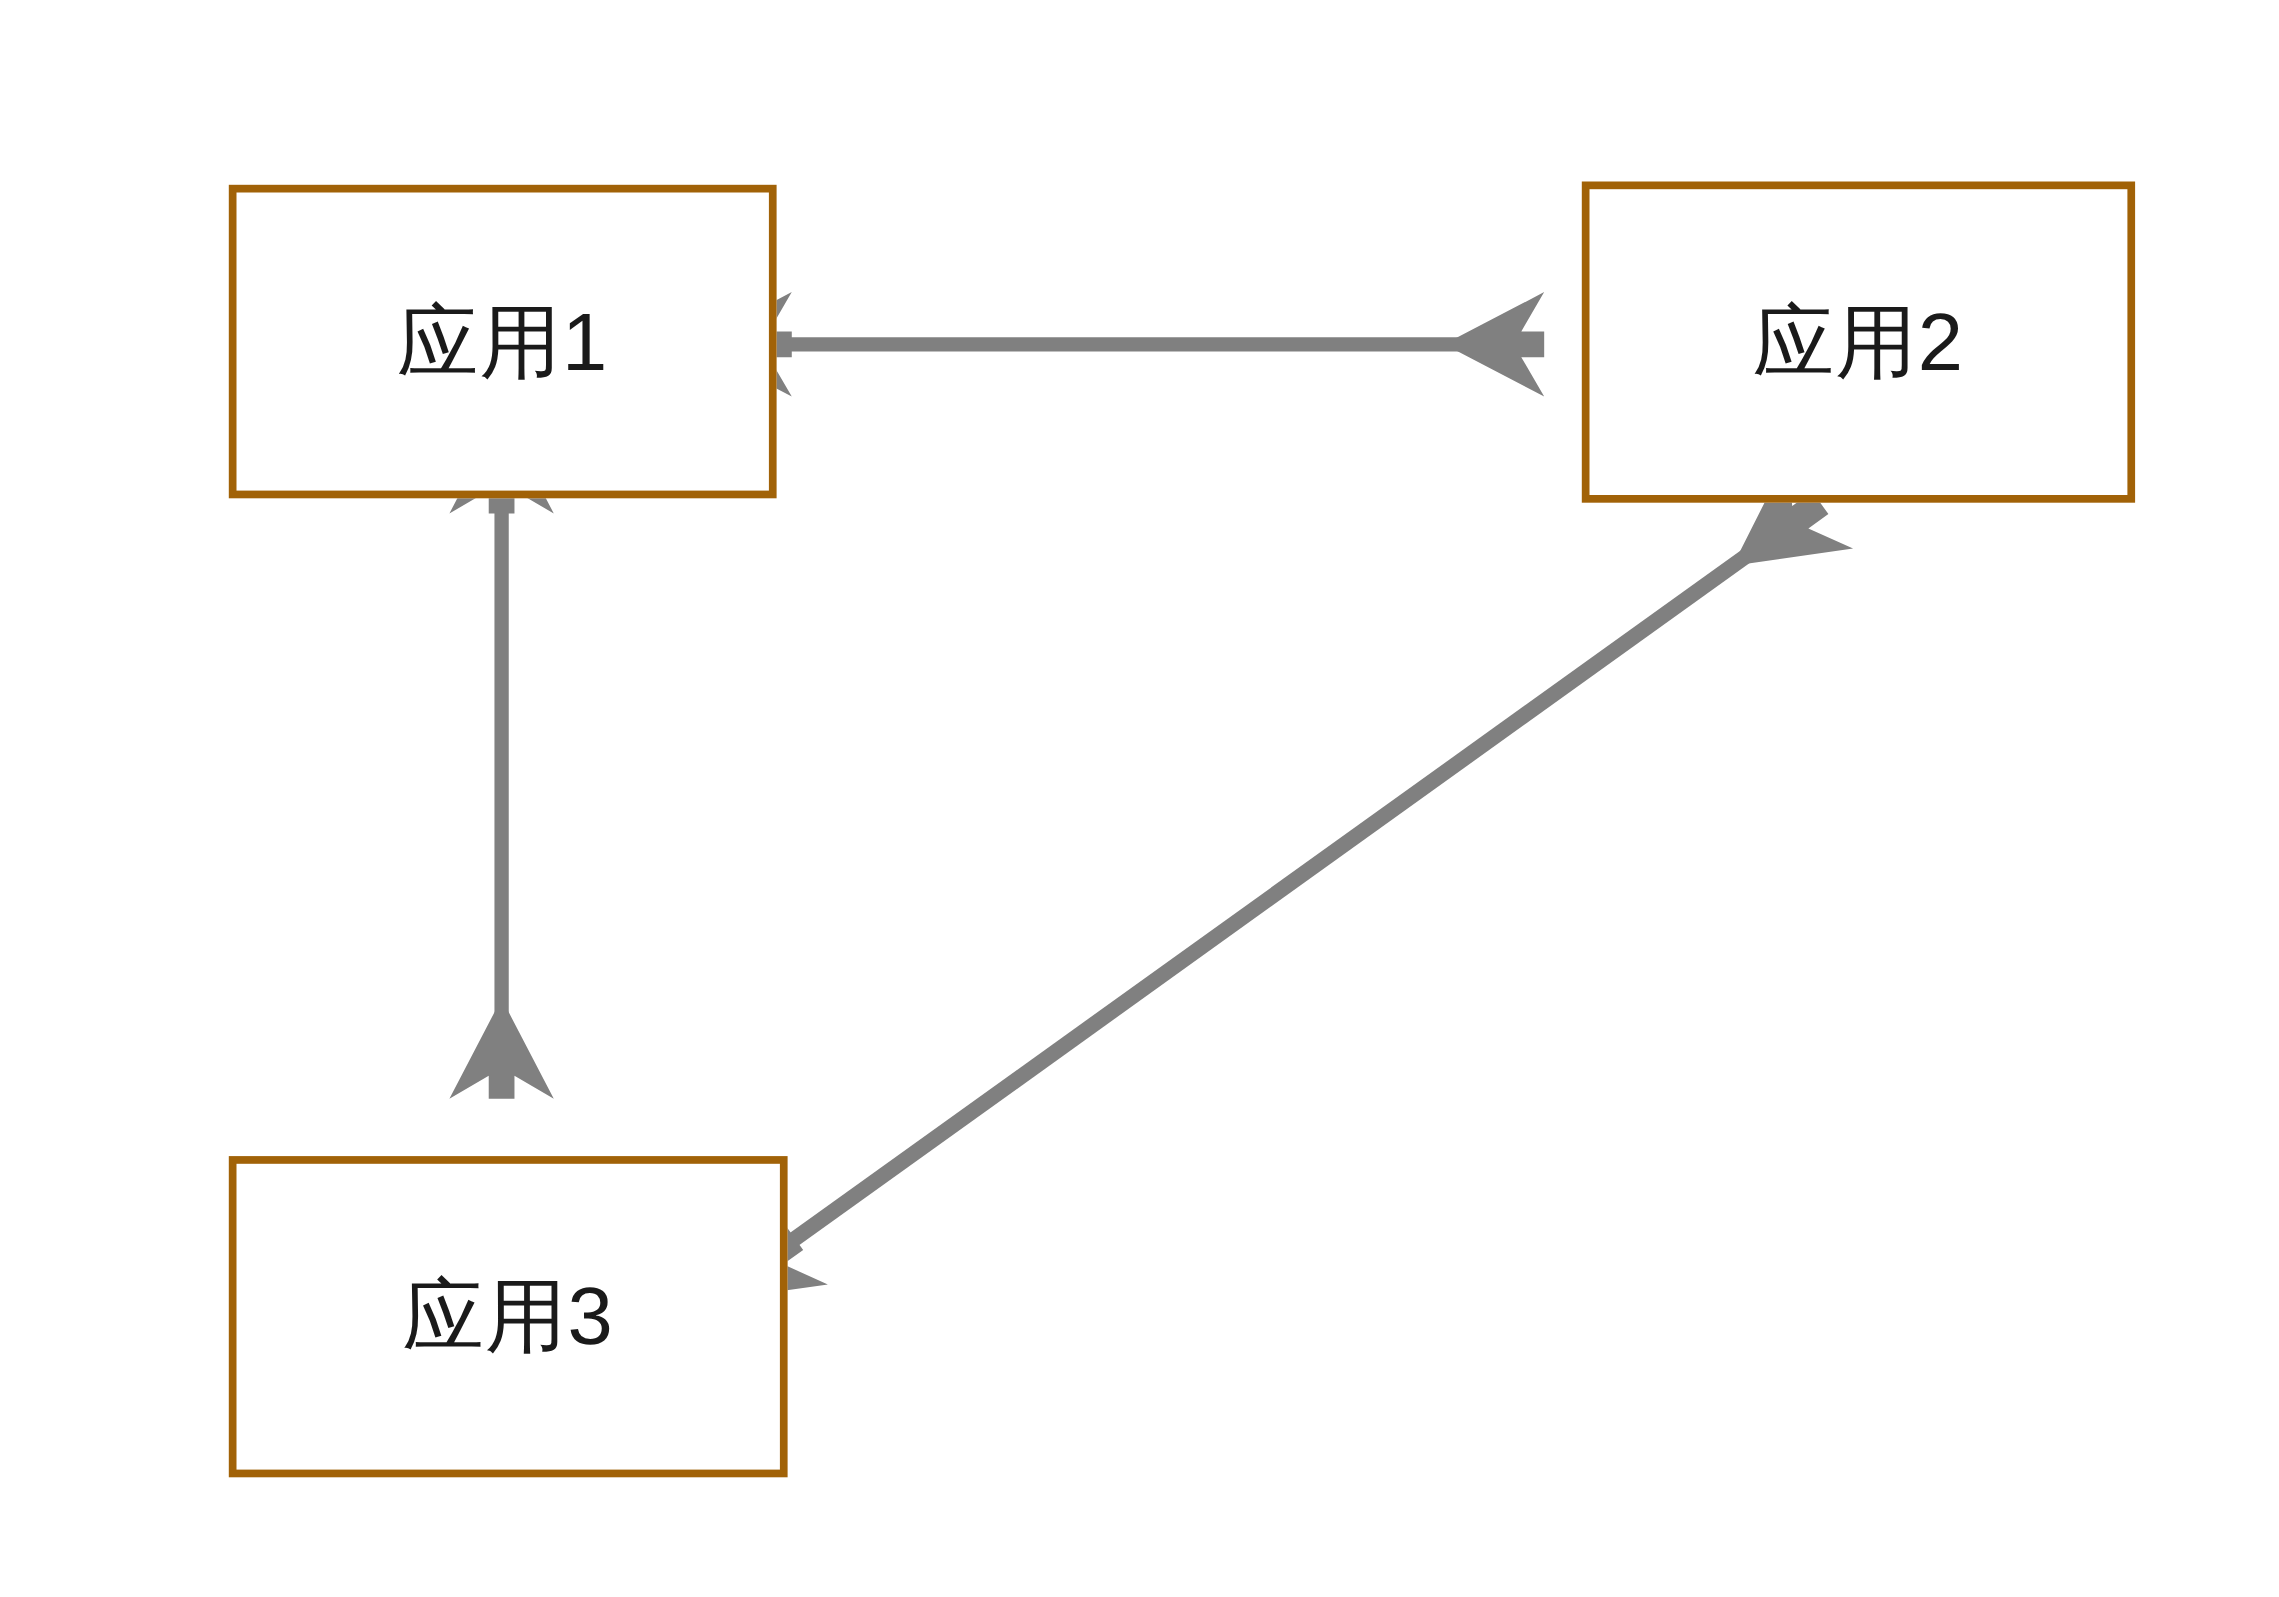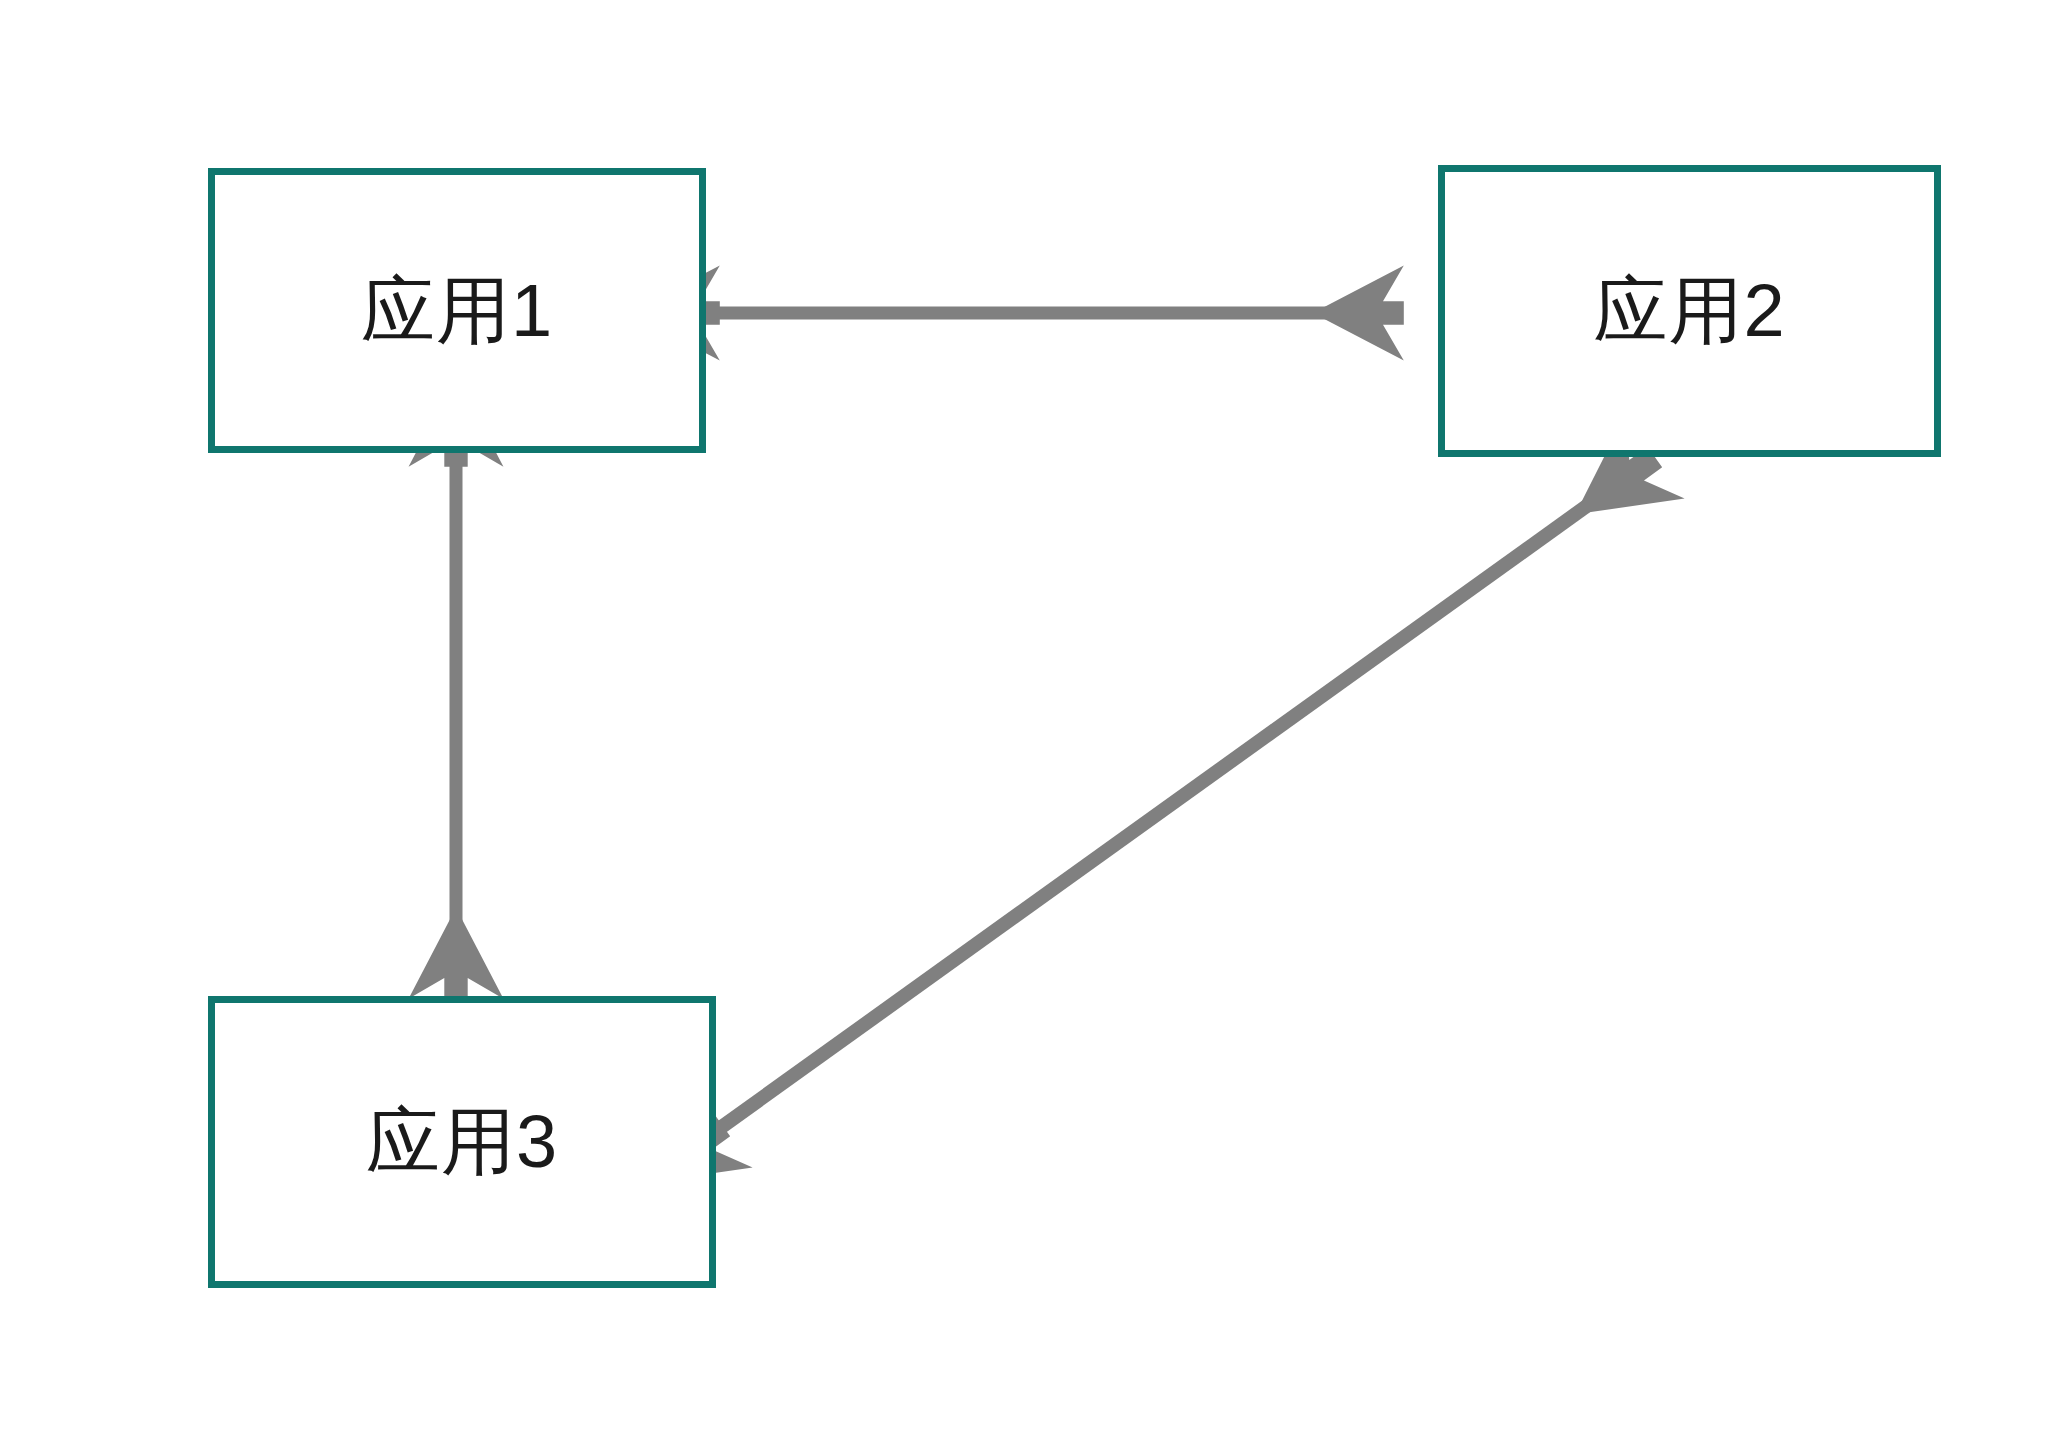--- a/index.html
+++ b/index.html
@@ -22,39 +22,39 @@
     left: 0;
     top: 0;
     width: 2072px;
     height: 1452px;
     pointer-events: none;
   }
   .node {
     position: absolute;
     box-sizing: border-box;
     background: #ffffff;
-    border: 7px solid #0f766e;
+    border: 7px solid #a16207;
     display: flex;
     align-items: center;
     justify-content: center;
     z-index: 3;
   }
   .node-label {
     font-size: 74px;
     line-height: 1;
     color: #1a1a1a;
     letter-spacing: 1px;
     font-weight: 400;
     white-space: nowrap;
     user-select: none;
   }
   
   #node-app1 { left: 208px;  top: 168px;  width: 498px; height: 285px; }
   #node-app2 { left: 1438px; top: 165px;  width: 503px; height: 292px; }
-  #node-app3 { left: 208px;  top: 996px;  width: 508px; height: 292px; }
+  #node-app3 { left: 208px;  top: 1051px;  width: 508px; height: 292px; }
 </style>
 </head>
 <body>
 
 <div id="canvas">
 
   <svg id="edges" viewBox="0 0 2072 1452" width="2072" height="1452" xmlns="http://www.w3.org/2000/svg">
 
     <defs>
       <marker id="ah-left" markerWidth="8" markerHeight="8" refX="6.6" refY="4" orient="auto" markerUnits="strokeWidth">

